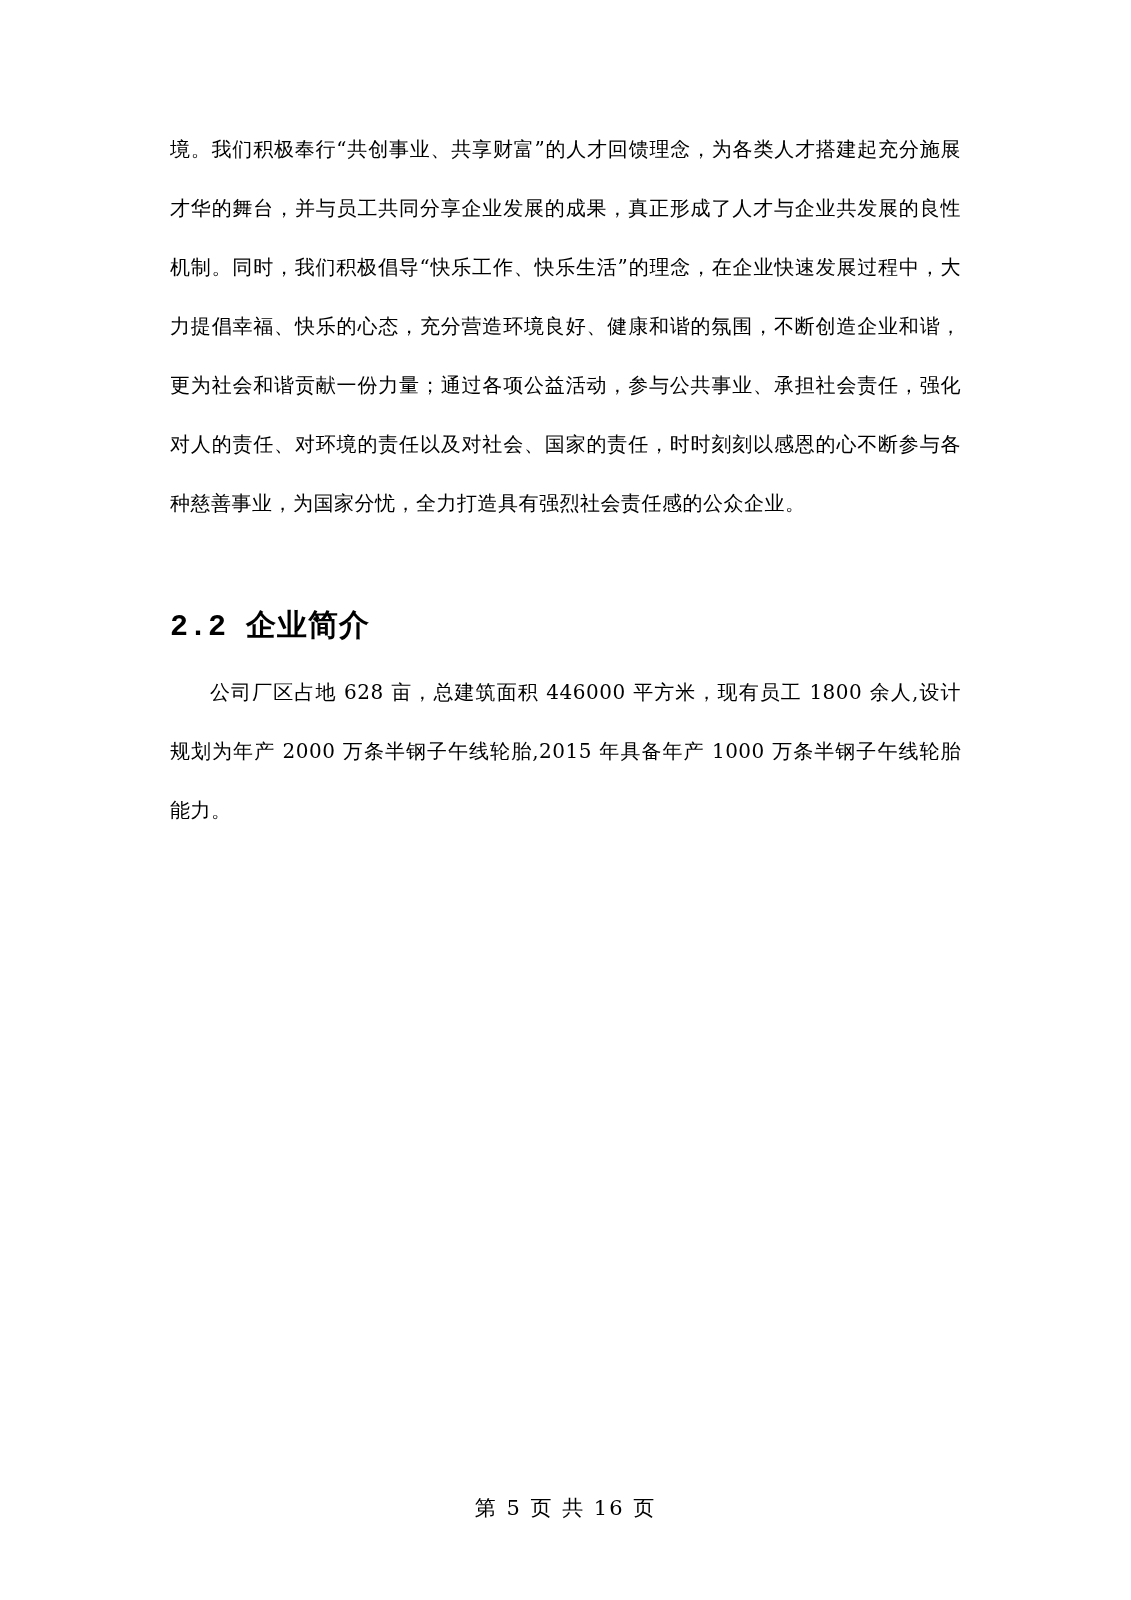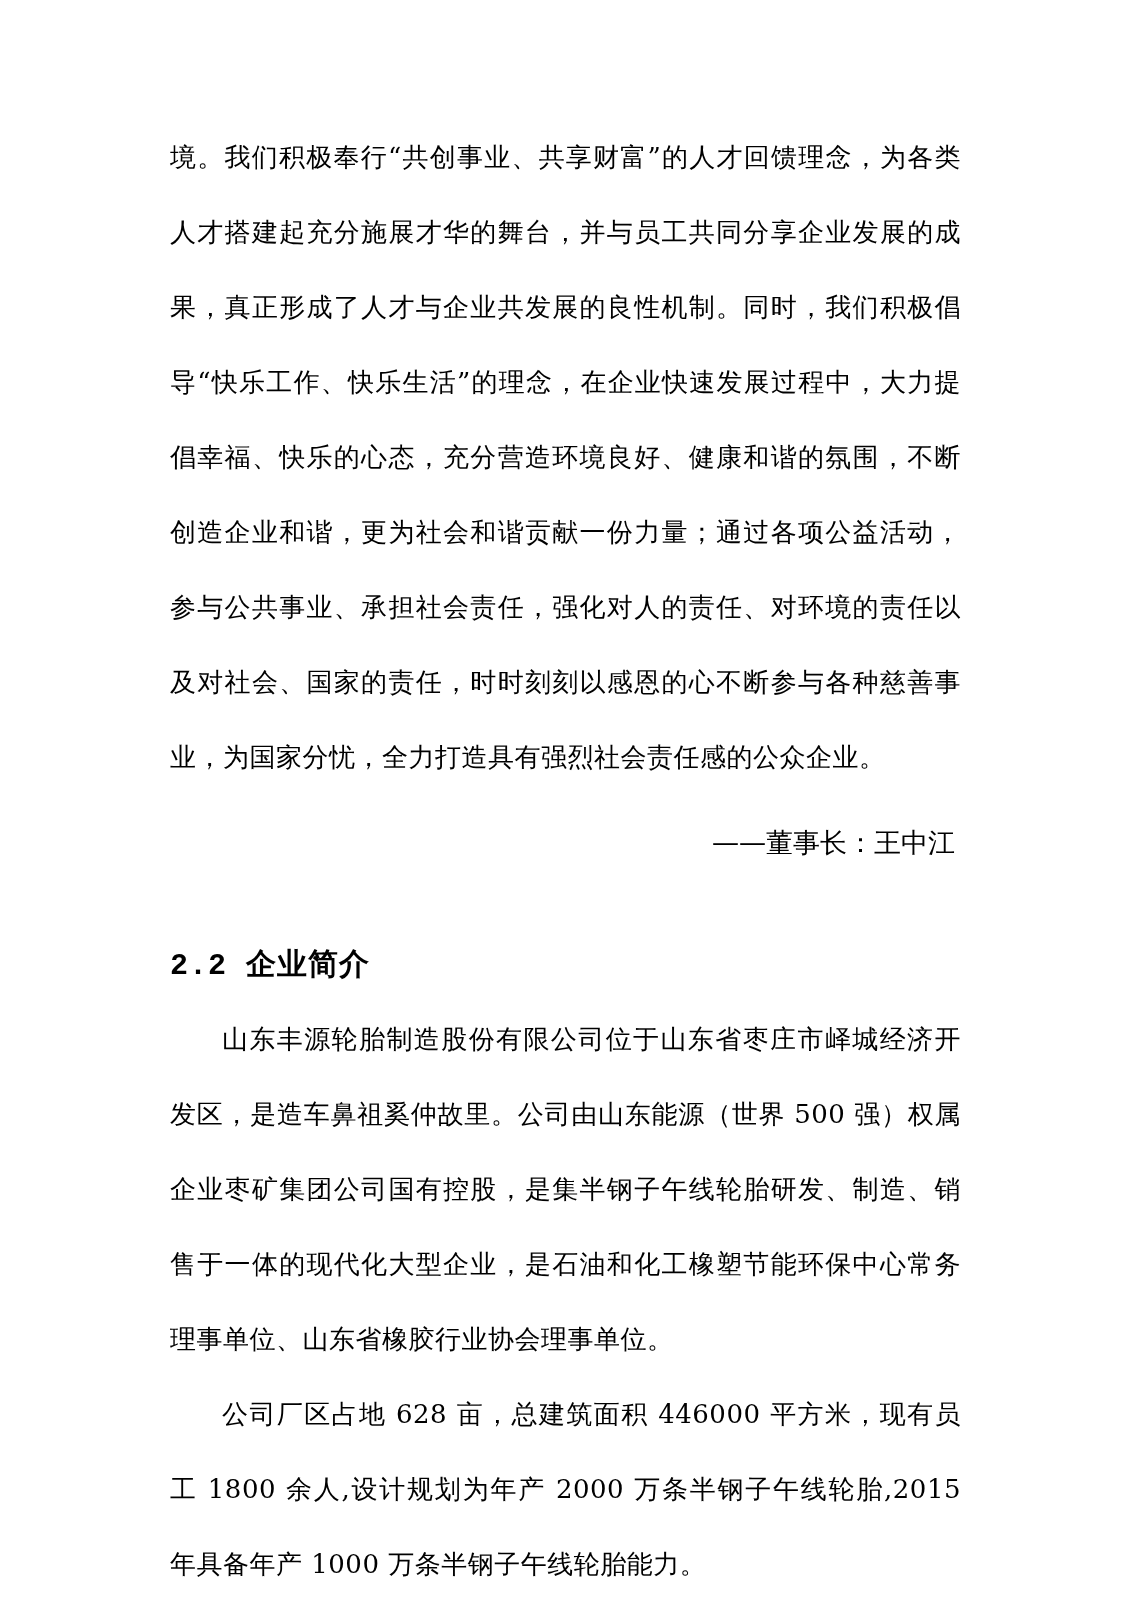--- a/index.html
+++ b/index.html
@@ -17,22 +17,22 @@
   }
   .page {
     position: absolute;
     left: 0; top: 0;
     width: 1131px;
     height: 1600px;
     box-sizing: border-box;
     padding: 120px 170px 60px 170px;
   }
   .body-text {
-    font-size: 26px;
-    line-height: 75px;
+    font-size: 20px;
+    line-height: 59px;
     text-align: justify;
     text-justify: inter-ideograph;
     letter-spacing: 0.5px;
   }
   .para {
     margin: 0;
     text-indent: 2em;
   }
   .para.noindent {
     text-indent: 0;
@@ -68,23 +68,22 @@
 </style>
 </head>
 <body>
 
 <div class="page">
 
   <div class="body-text">
     <p class="para noindent">境。我们积极奉行“共创事业、共享财富”的人才回馈理念，为各类人才搭建起充分施展才华的舞台，并与员工共同分享企业发展的成果，真正形成了人才与企业共发展的良性机制。同时，我们积极倡导“快乐工作、快乐生活”的理念，在企业快速发展过程中，大力提倡幸福、快乐的心态，充分营造环境良好、健康和谐的氛围，不断创造企业和谐，更为社会和谐贡献一份力量；通过各项公益活动，参与公共事业、承担社会责任，强化对人的责任、对环境的责任以及对社会、国家的责任，时时刻刻以感恩的心不断参与各种慈善事业，为国家分忧，全力打造具有强烈社会责任感的公众企业。</p>
   </div>
 
-  <div class="signature">——董事长：王中江</div>
 
   <h2 class="heading2">2.2 企业简介</h2>
 
   <div class="body-text section-body">
-    <p class="para">山东丰源轮胎制造股份有限公司位于山东省枣庄市峄城经济开发区，是造车鼻祖奚仲故里。公司由山东能源（世界 500 强）权属企业枣矿集团公司国有控股，是集半钢子午线轮胎研发、制造、销售于一体的现代化大型企业，是石油和化工橡塑节能环保中心常务理事单位、山东省橡胶行业协会理事单位。</p>
     <p class="para">公司厂区占地 628 亩，总建筑面积 446000 平方米，现有员工 1800 余人,设计规划为年产 2000 万条半钢子午线轮胎,2015 年具备年产 1000 万条半钢子午线轮胎能力。</p>
   </div>
 
+  <div class="footer">第 5 页 共 16 页</div>
 
 </div>
 
 </body></html>

